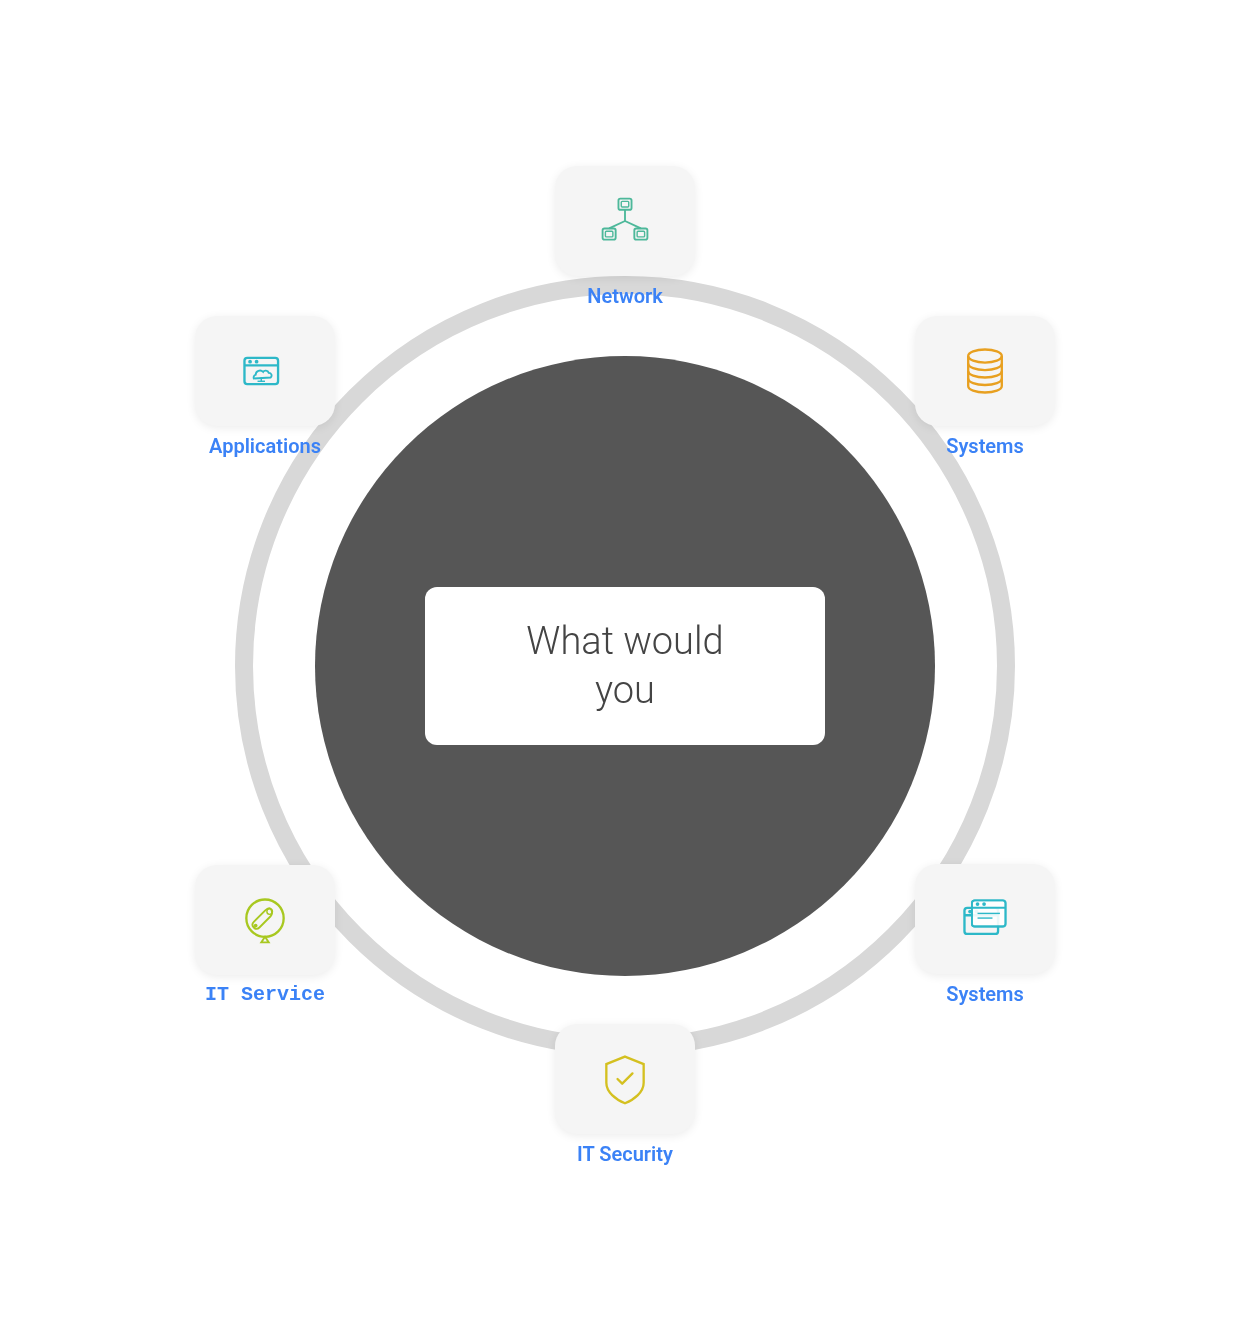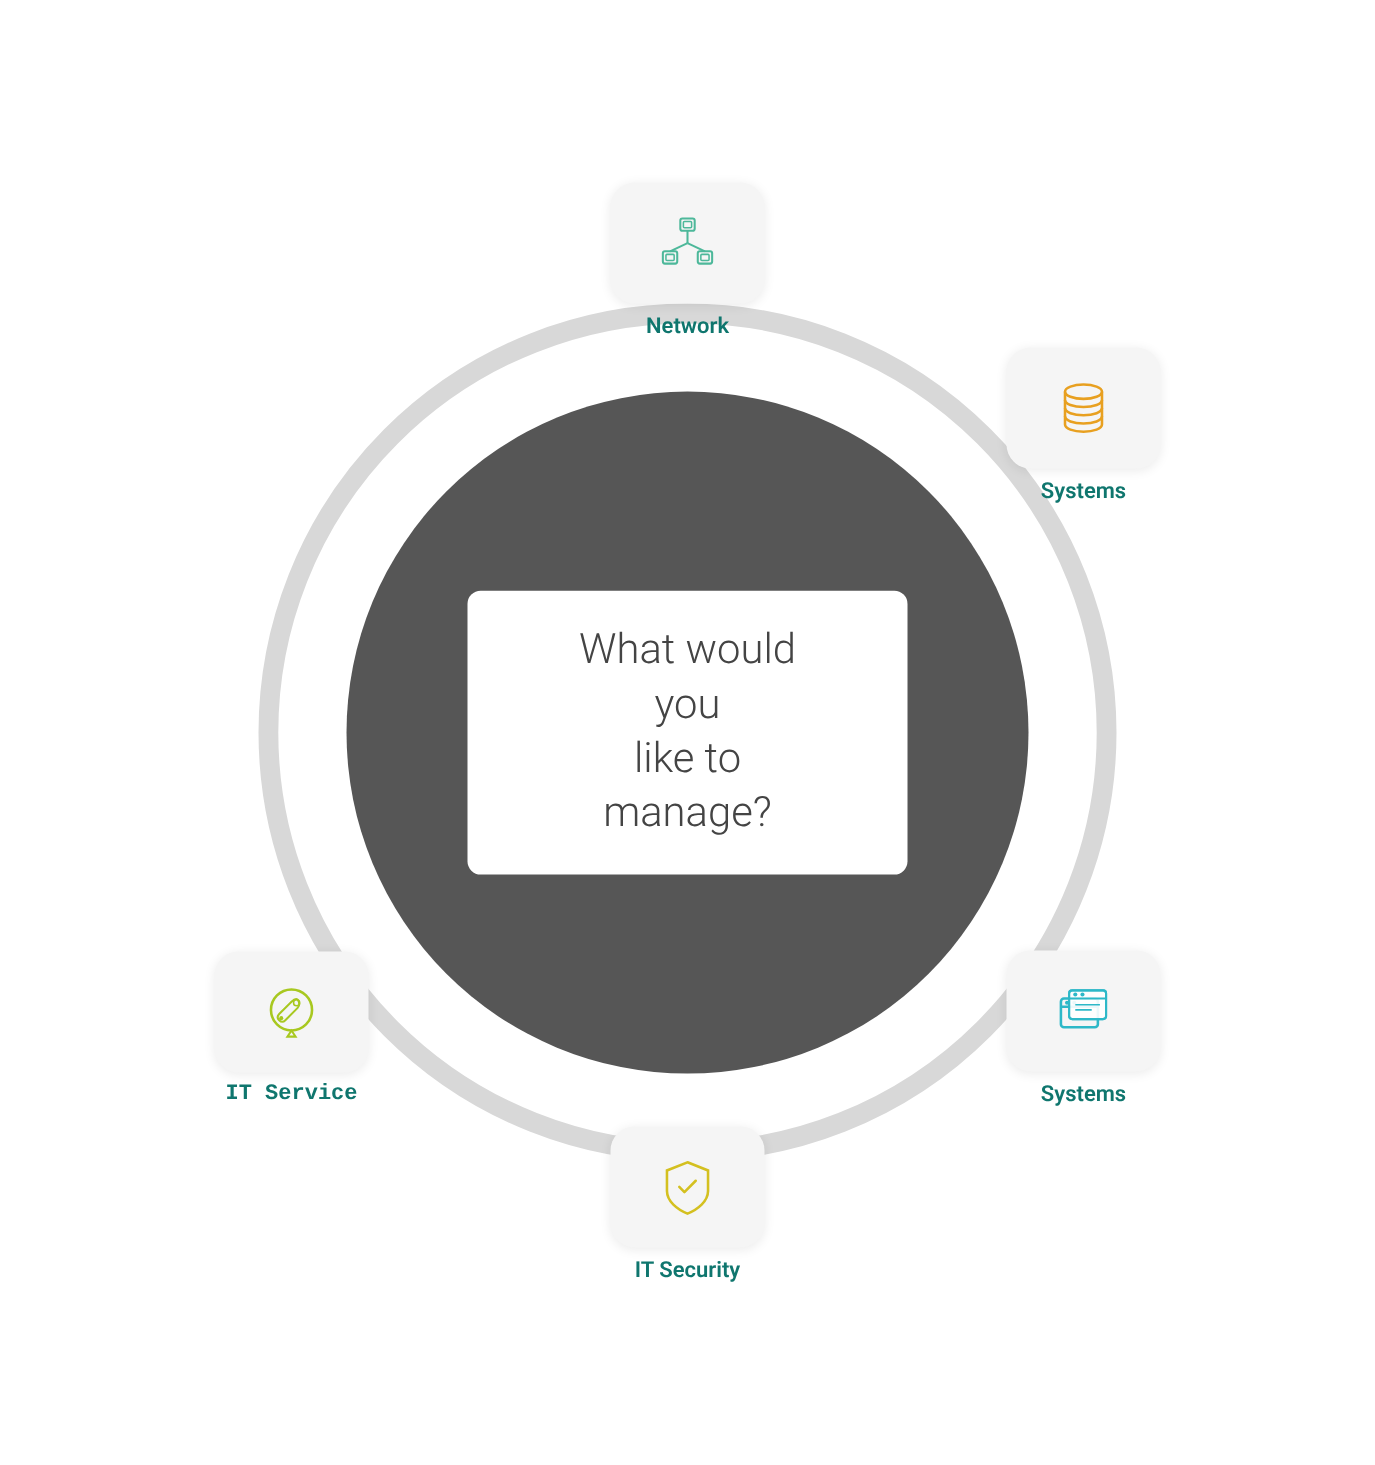--- a/index.html
+++ b/index.html
@@ -83,21 +83,21 @@
       height: 110px;
       display: flex;
       align-items: center;
       justify-content: center;
       box-shadow: 0 2px 10px rgba(0,0,0,0.08);
     }
 
     .node-label {
       font-size: 20px;
       font-weight: 600;
-      color: #0f766e;
+      color: #3b82f6;
       text-align: center;
     }
 
     
     .icon-svg {
       width: 56px;
       height: 56px;
     }
 
     
@@ -147,21 +147,20 @@
 <body>
 
 <div class="diagram-container">
 
   <div class="outer-ring"></div>
 
   <div class="inner-circle">
     <div class="center-box">
       <div class="center-text">
         <span>What would you</span><br>
-        <span>like to manage?</span>
       </div>
     </div>
   </div>
 
   <div class="node node-network">
     <div class="node-card">
       <svg class="icon-svg" viewBox="0 0 60 60" fill="none" xmlns="http://www.w3.org/2000/svg">
 
         <rect x="23" y="6" width="14" height="12" rx="2" stroke="#4db89a" stroke-width="2" fill="none"></rect>
         <rect x="6" y="38" width="14" height="12" rx="2" stroke="#4db89a" stroke-width="2" fill="none"></rect>
@@ -229,14 +228,31 @@
         <path d="M30 48 L26 54 L34 54 Z" stroke="#a8c820" stroke-width="2" fill="none"></path>
 
         <path d="M36 18 C38 20 38 24 36 26 L24 38 C22 40 20 40 18 38 C16 36 16 34 18 32 L30 20 C32 18 34 16 36 18 Z" stroke="#a8c820" stroke-width="2" fill="none"></path>
         <circle cx="20" cy="36" r="2" fill="#a8c820"></circle>
         <circle cx="35" cy="21" r="3" stroke="#a8c820" stroke-width="1.5" fill="none"></circle>
       </svg>
     </div>
     <span class="node-label">IT Service</span>
   </div>
 
+  <div class="node node-applications">
+    <div class="node-card">
+      <svg class="icon-svg" viewBox="0 0 60 60" fill="none" xmlns="http://www.w3.org/2000/svg">
+
+        <rect x="8" y="16" width="36" height="28" rx="3" stroke="#2db8c8" stroke-width="2.5" fill="none"></rect>
+        <line x1="8" y1="24" x2="44" y2="24" stroke="#2db8c8" stroke-width="2.5"></line>
+        <circle cx="14" cy="20" r="2" fill="#2db8c8"></circle>
+        <circle cx="21" cy="20" r="2" fill="#2db8c8"></circle>
+
+        <path d="M18 38 C18 38 17 35 20 34 C20 30 25 28 28 31 C29 29 33 29 34 32 C37 32 38 35 36 37 Z" stroke="#2db8c8" stroke-width="2" fill="none"></path>
+
+        <line x1="26" y1="37" x2="26" y2="41" stroke="#2db8c8" stroke-width="1.5"></line>
+        <line x1="22" y1="41" x2="30" y2="41" stroke="#2db8c8" stroke-width="1.5"></line>
+      </svg>
+    </div>
+    <span class="node-label">Applications</span>
+  </div>
 
 </div>
 
 </body></html>

